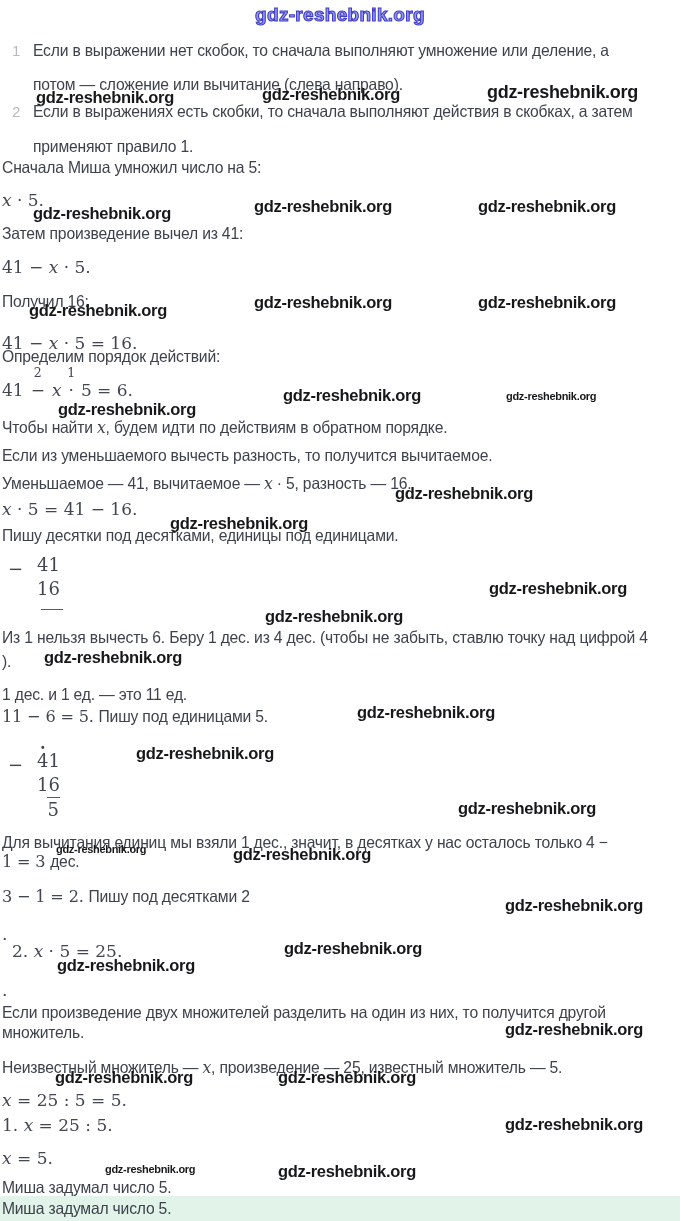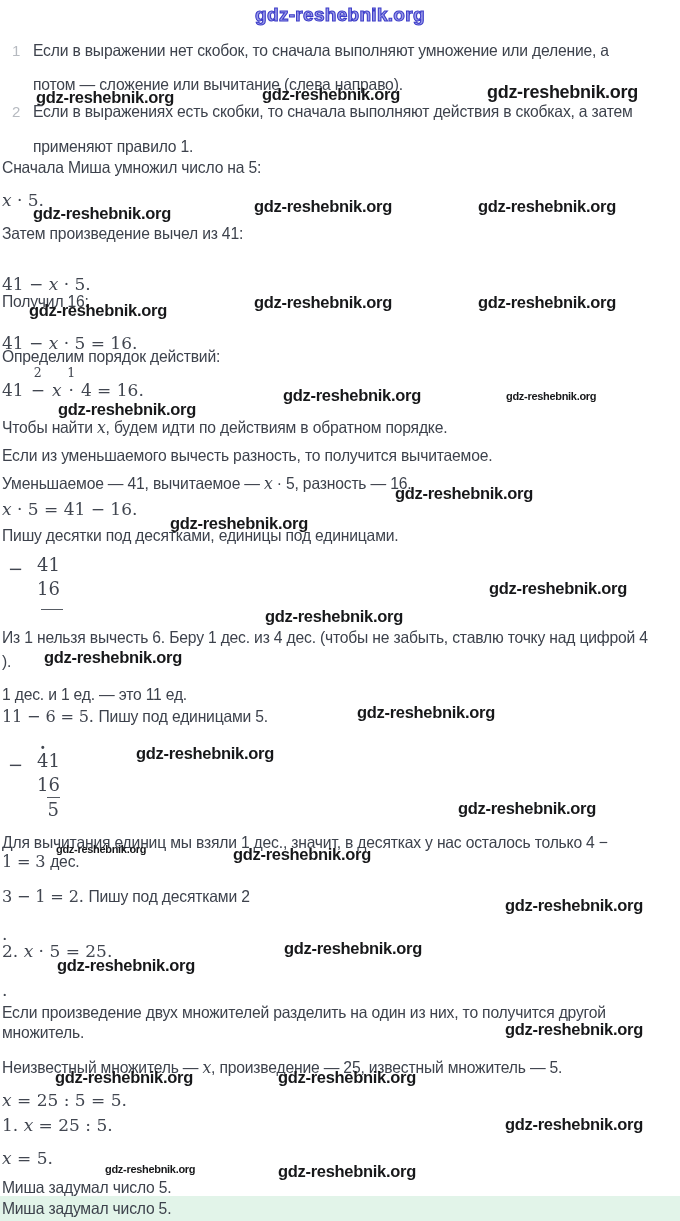--- a/index.html
+++ b/index.html
@@ -58,32 +58,32 @@
   <div class="t" style="left:33px;top:136px">применяют правило 1.</div>
 
   <div class="t" style="left:2px;top:157px">Сначала Миша умножил число на 5:</div>
   <div class="m xify" style="left:2px;top:190px"><i>x</i> · 5.</div>
 
   <div class="wm" style="left:33px;top:204px">gdz-reshebnik.org</div>
   <div class="wm" style="left:254px;top:197px">gdz-reshebnik.org</div>
   <div class="wm" style="left:478px;top:197px">gdz-reshebnik.org</div>
 
   <div class="t" style="left:2px;top:223px">Затем произведение вычел из 41:</div>
-  <div class="m xify" style="left:2px;top:274px">41 − <i>x</i> · 5.</div>
+  <div class="m xify" style="left:2px;top:257px">41 − <i>x</i> · 5.</div>
   <div class="t" style="left:2px;top:291px">Получил 16:</div>
 
   <div class="wm" style="left:29px;top:301px">gdz-reshebnik.org</div>
   <div class="wm" style="left:254px;top:293px">gdz-reshebnik.org</div>
   <div class="wm" style="left:478px;top:293px">gdz-reshebnik.org</div>
 
   <div class="m xify" style="left:2px;top:333px">41 − <i>x</i> · 5 = 16.</div>
   <div class="t" style="left:2px;top:346px">Определим порядок действий:</div>
 
   <div class="m" style="left:2px;top:380px">
-    <span>41</span><span class="opstack"><span class="ord">2</span><span>−</span></span><span class="xify"><i>x</i></span><span class="opstack"><span class="ord">1</span><span>·</span></span><span>4 = 16.</span>
+    <span>41</span><span class="opstack"><span class="ord">2</span><span>−</span></span><span class="xify"><i>x</i></span><span class="opstack"><span class="ord">1</span><span>·</span></span><span>5 = 6.</span>
   </div>
   <div class="wm" style="left:283px;top:386px">gdz-reshebnik.org</div>
   <div class="wm wm-s" style="left:506px;top:390px">gdz-reshebnik.org</div>
   <div class="wm" style="left:58px;top:400px">gdz-reshebnik.org</div>
 
   <div class="t xify" style="left:2px;top:417px">Чтобы найти <i>x</i>, будем идти по действиям в обратном порядке.</div>
   <div class="t" style="left:2px;top:445px">Если из уменьшаемого вычесть разность, то получится вычитаемое.</div>
   <div class="t xify" style="left:2px;top:473px">Уменьшаемое — 41, вычитаемое — <i>x</i> · 5, разность — 16.</div>
   <div class="wm" style="left:395px;top:484px">gdz-reshebnik.org</div>
   <div class="m xify" style="left:2px;top:499px"><i>x</i> · 5 = 41 − 16.</div>
@@ -128,21 +128,21 @@
   </div>
   <div class="wm wm-s" style="left:56px;top:843px">gdz-reshebnik.org</div>
   <div class="wm" style="left:233px;top:845px">gdz-reshebnik.org</div>
 
   <div class="t" style="left:2px;top:886px">
     <span class="mm">3 − 1 = 2.</span><span class="gap">Пишу под десятками 2</span>
   </div>
   <div class="wm" style="left:505px;top:896px">gdz-reshebnik.org</div>
 
   <div class="m" style="left:2px;top:924px">.</div>
-  <div class="m xify" style="left:2px;top:941px">2. <i>x</i> · 5 = 25.</div>
+  <div class="m xify" style="left:12px;top:941px">2. <i>x</i> · 5 = 25.</div>
   <div class="wm" style="left:284px;top:939px">gdz-reshebnik.org</div>
   <div class="wm" style="left:57px;top:956px">gdz-reshebnik.org</div>
   <div class="m" style="left:2px;top:980px">.</div>
 
   <div class="t" style="left:2px;top:1002px">Если произведение двух множителей разделить на один из них, то получится другой</div>
   <div class="t" style="left:2px;top:1022px">множитель.</div>
   <div class="wm" style="left:505px;top:1020px">gdz-reshebnik.org</div>
 
   <div class="t xify" style="left:2px;top:1057px">Неизвестный множитель — <i>x</i>, произведение — 25, известный множитель — 5.</div>
   <div class="wm" style="left:55px;top:1068px">gdz-reshebnik.org</div>

